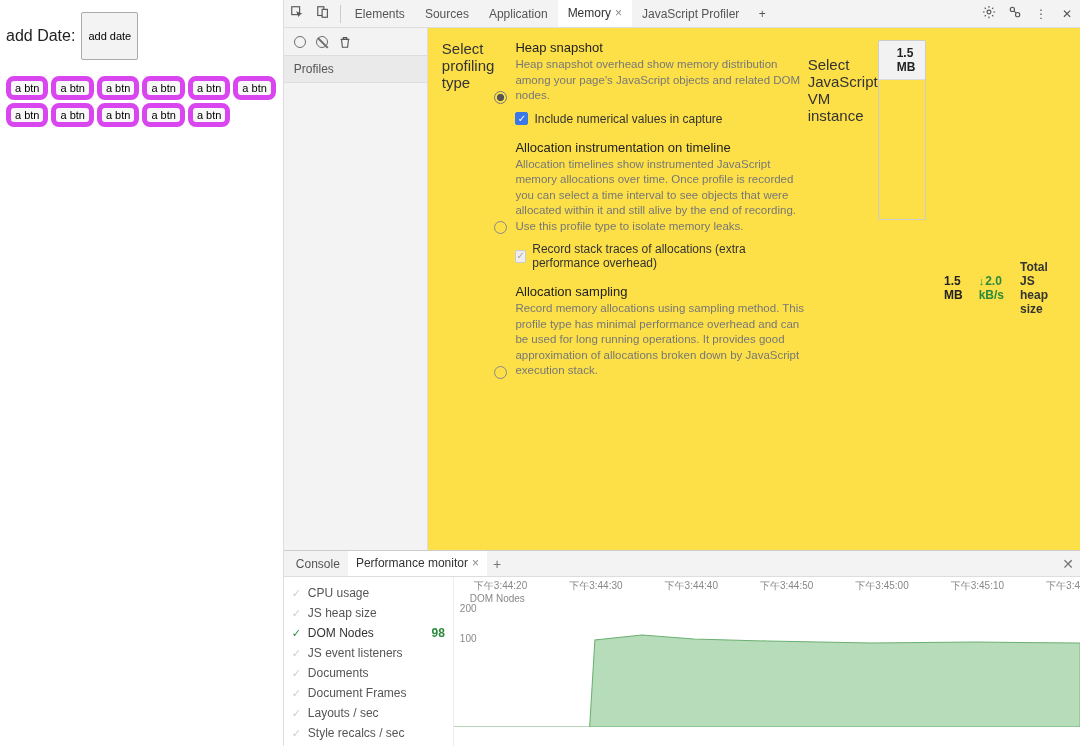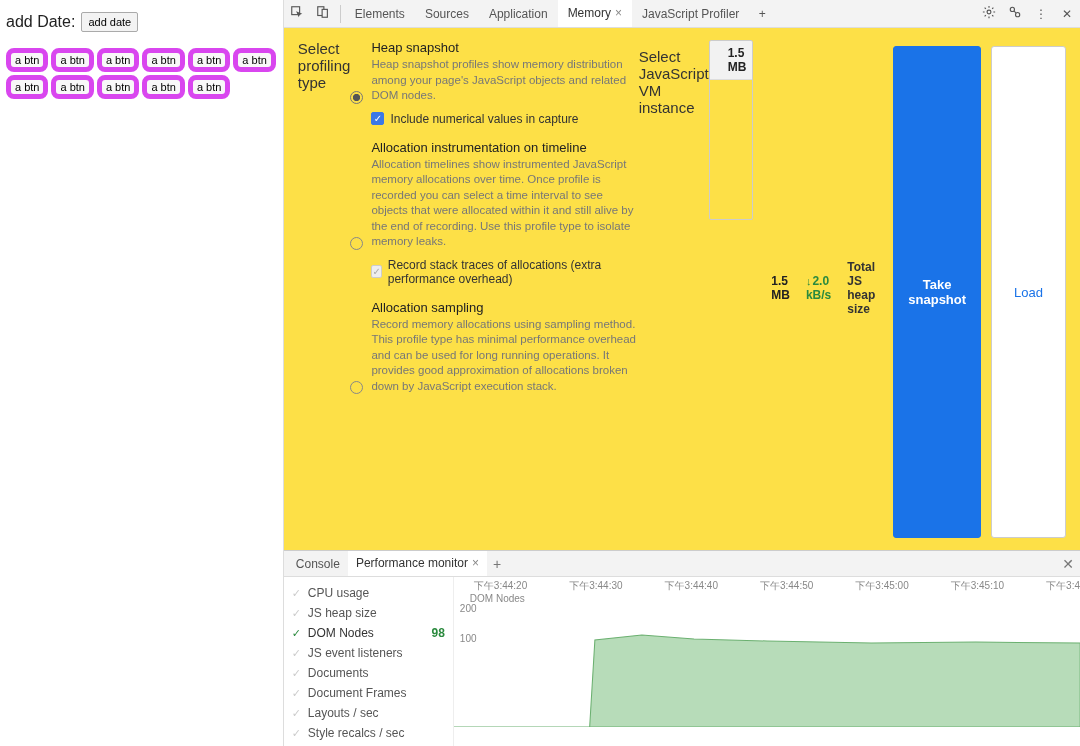--- a/index.html
+++ b/index.html
@@ -2,21 +2,21 @@
 <html><head>
 <meta charset="utf-8">
 <style>
 * { box-sizing: border-box; margin: 0; padding: 0; font-family: -apple-system, "Helvetica Neue", Arial, sans-serif; }
 body { background: #fff; font-size: 12px; color: #222; }
 .root { display: flex; width: 1080px; height: 746px; overflow: hidden; }
 
 
 .page-pane { width: 349px; border-right: 0; padding: 12px 6px; background: #fff; }
 .page-heading { font-size: 16px; font-weight: 400; margin-bottom: 8px; display: flex; align-items: center; gap: 6px; }
-.page-btn { font-size: 11px; padding: 3px 6px; border: 1px solid #aaa; background: #f3f3f3; border-radius: 2px; cursor: pointer; }
+.page-btn { font-size: 11px; padding: 17px 6px; border: 1px solid #aaa; background: #f3f3f3; border-radius: 2px; cursor: pointer; }
 .btn-row { display: flex; flex-wrap: wrap; gap: 3px; margin-top: 16px; }
 .btn-row button { font-size: 11px; padding: 1px 4px; border: 5px solid #d946ef; background: #f8f8f8; border-radius: 8px; cursor: pointer; }
 
 
 .dt-pane { flex: 1; display: flex; flex-direction: column; border-left: 1px solid #ddd; background: #fde047; }
 
 
 .dt-tabs { display: flex; align-items: center; height: 28px; border-bottom: 1px solid #ddd; background: #f3f3f3; font-size: 12px; color: #555; }
 .dt-tabs .icon { width: 26px; text-align: center; cursor: pointer; color: #555; }
 .dt-tabs .sep { width: 1px; height: 18px; background: #ccc; margin: 0 4px; }
@@ -42,21 +42,21 @@
 .radio-dot { width: 13px; height: 13px; border: 1px solid #888; border-radius: 50%; flex: none; margin-top: 2px; cursor: pointer; }
 .radio-dot.on { border-color: #777; background: radial-gradient(circle, #555 0 45%, transparent 48%); }
 .opt-body { flex: 1; }
 .opt-title { font-size: 13px; color: #222; }
 .opt-desc { font-size: 11.5px; color: #777; margin-top: 2px; line-height: 1.35; }
 .chk-row { display: flex; align-items: center; gap: 6px; font-size: 12px; color: #333; margin: 8px 0 14px 21px; }
 .chk { width: 13px; height: 13px; border: 1px solid #888; border-radius: 2px; display: inline-flex; align-items: center; justify-content: center; cursor: pointer; font-size: 10px; line-height: 1; }
 .chk.on { background: #3b78e7; border-color: #3b78e7; color: #fff; }
 .chk.dis { background: #eee; border: 1px solid #ccc; color: #aaa; }
 
-.vm-head { font-size: 15px; color: #333; margin: 8px 0 6px 0; }
+.vm-head { font-size: 15px; color: #333; margin: 16px 0 6px 0; }
 .vm-list { border: 1px solid #ccc; border-radius: 2px; height: 180px; overflow: hidden; }
 .vm-row { display: flex; align-items: center; gap: 16px; padding: 5px 18px; font-size: 12px; background: #f2f2f2; border-bottom: 1px solid #ddd; }
 .vm-size { font-weight: 600; }
 .vm-rate { color: #2b8a3e; font-weight: 600; }
 .vm-rate::before { content: "↓"; margin-right: 1px; font-size: 11px; }
 .vm-name { color: #777; }
 .vm-total { display: flex; align-items: center; gap: 16px; padding: 6px 18px 8px 18px; font-size: 12px; }
 .vm-total .lbl { font-weight: 600; color: #333; }
 
 .mem-actions { display: flex; gap: 10px; margin-top: 6px; }
@@ -159,29 +159,45 @@
             <circle cx="5" cy="5" r="2.4" fill="none" stroke="#555" stroke-width="1.3"></circle>
             <circle cx="11" cy="11" r="2.4" fill="none" stroke="#555" stroke-width="1.3"></circle>
             <path d="M7 7l2 2" stroke="#555" stroke-width="1.3"></path>
           </svg>
       </span>
       <span class="icon">⋮</span>
       <span class="icon">✕</span>
     </div>
 
     <div class="mem-wrap">
+      <div class="mem-left">
+        <div class="mem-toolbar">
+          <span class="ic">
+              <span class="circ"></span>
+            </span>
+          <span class="ic">
+              <span class="circ circ-slash"></span>
+            </span>
+          <span class="ic">
+            <svg viewBox="0 0 16 16">
+                <path d="M4 5h8l-1 9H5L4 5zM6 3h4v2H6zM3 5h10" fill="none" stroke="#555" stroke-width="1.3"></path>
+              </svg>
+          </span>
+        </div>
+        <div class="mem-profiles">Profiles</div>
+      </div>
 
       <div class="mem-right">
         <div class="sect-h">Select profiling type</div>
         <div id="profile-options">
             <div class="radio-row">
               <div class="radio-dot on"></div>
               <div class="opt-body">
                 <div class="opt-title">Heap snapshot</div>
-                <div class="opt-desc">Heap snapshot profiles show memory distribution among your page's JavaScript objects and related DOM nodes.</div>
+                <div class="opt-desc">Heap snapshot overhead show memory distribution among your page's JavaScript objects and related DOM nodes.</div>
               </div>
             </div>
             <div class="chk-row">
               <span class="chk on">✓</span>
               <span>Include numerical values in capture</span>
             </div>
             <div class="radio-row">
               <div class="radio-dot"></div>
               <div class="opt-body">
                 <div class="opt-title">Allocation instrumentation on timeline</div>
@@ -209,24 +225,20 @@
                 <span class="vm-size">1.5 MB</span>
                 <span class="vm-rate">2.0 kB/s</span>
                 <span class="vm-name">(empty)</span>
               </div>
             </div>
         </div>
         <div class="vm-total">
           <span class="vm-size">1.5 MB</span>
           <span class="vm-rate">2.0 kB/s</span>
           <span class="lbl">Total JS heap size</span>
-        </div>
-        <div class="mem-actions">
-          <button class="btn-primary">Take snapshot</button>
-          <button class="btn-secondary">Load</button>
         </div>
       </div>
     </div>
 
     <div class="drawer">
       <div class="drawer-tabs">
         <div id="drawer-tabs" style="display:flex;height:100%">
             <div class="tab">
               <span>Console</span>
             </div>

